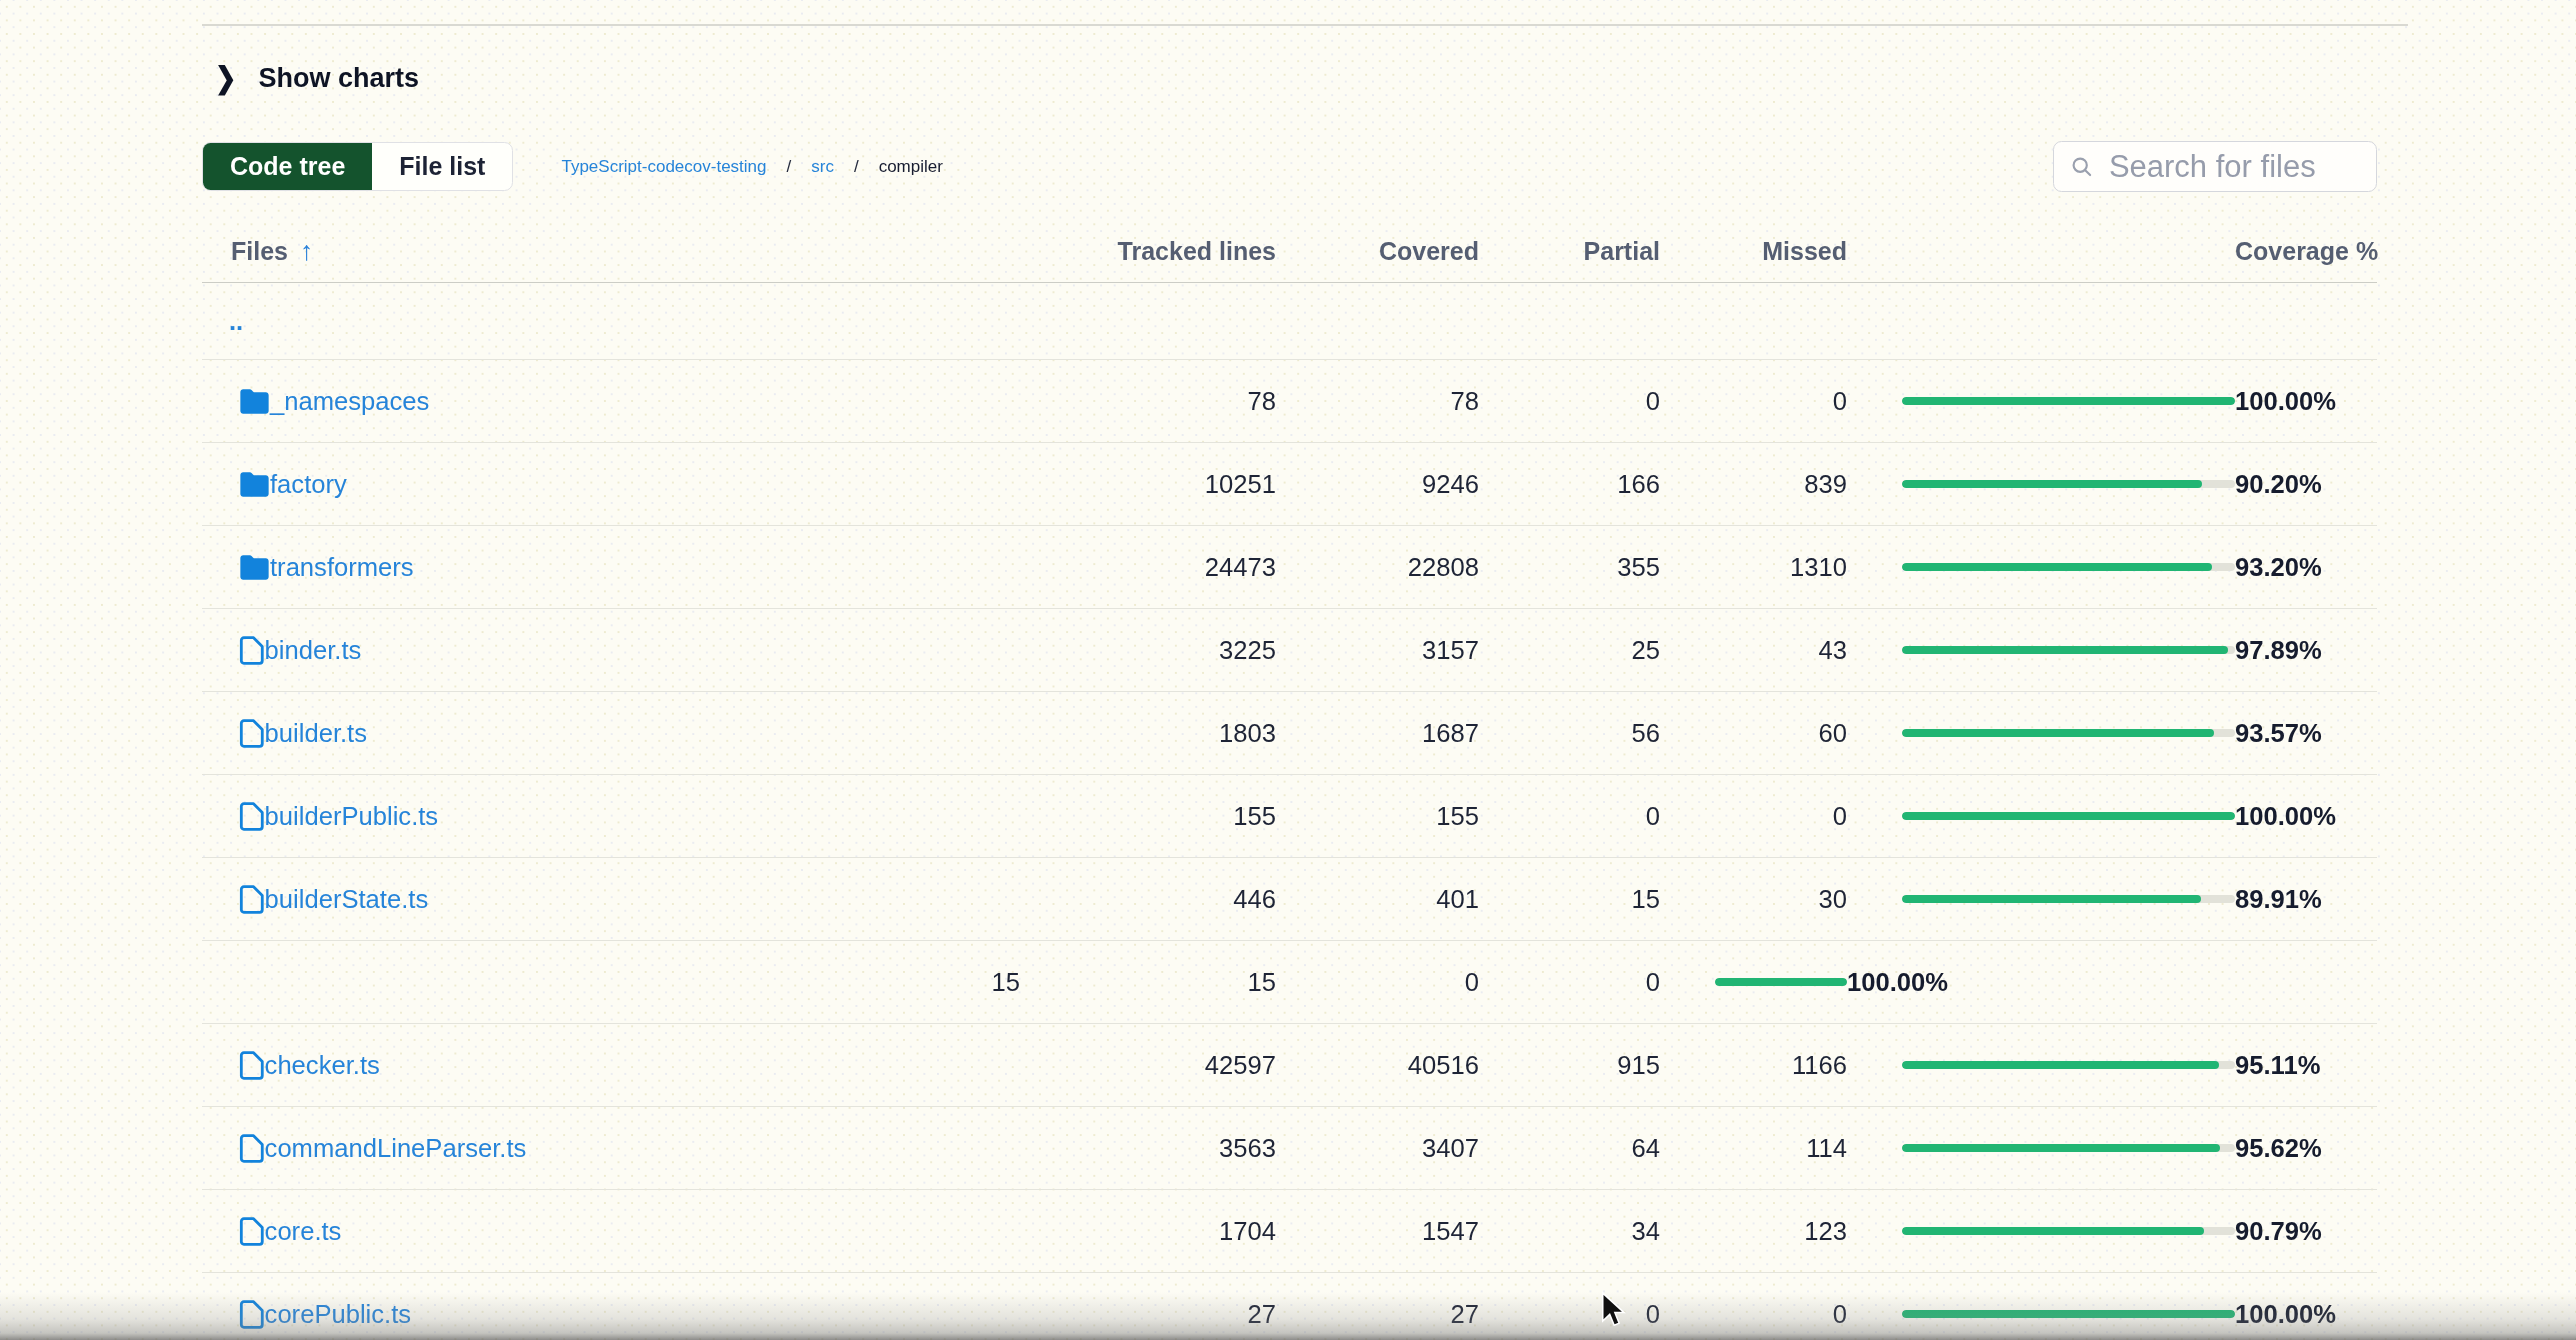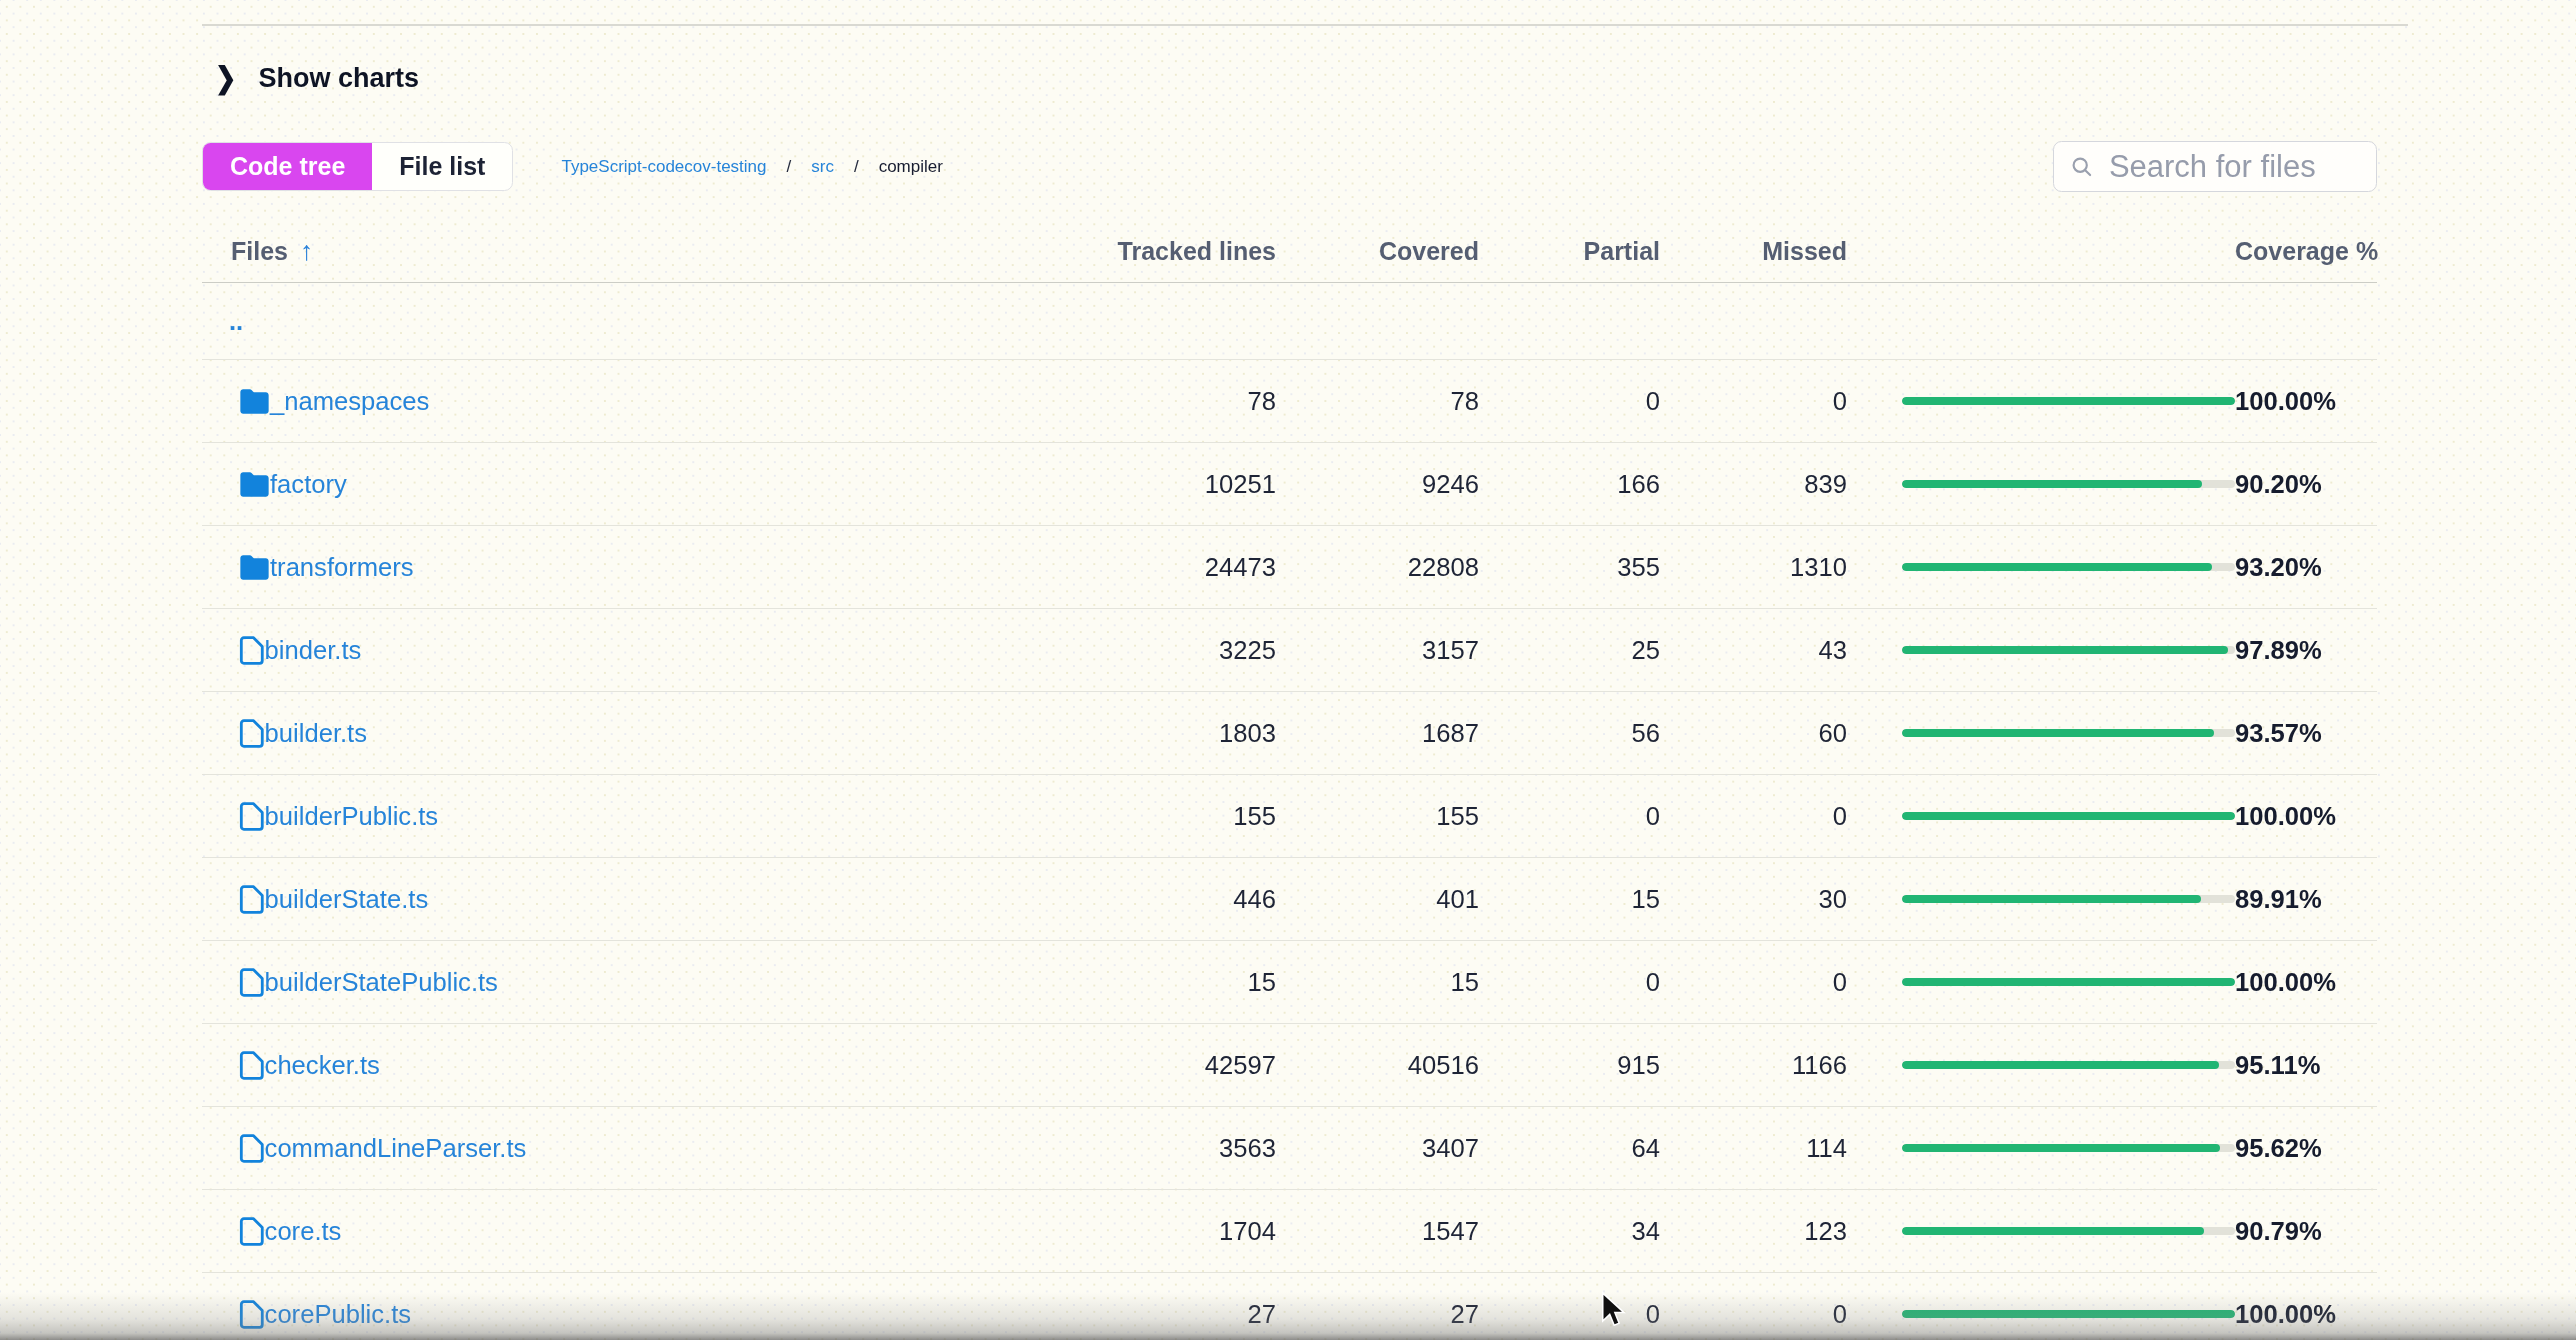--- a/index.html
+++ b/index.html
@@ -43,21 +43,21 @@
     border:1.7px solid #e0e1e5;border-radius:8.5px;overflow:hidden;
     background:#fffffb;box-sizing:border-box;
   }
   .view-toggle .opt{
     display:flex;align-items:center;padding:0 27px;
     font-size:25px;font-weight:700;color:#1d2335;
     border:none;background:transparent;cursor:pointer;
     font-family:"Liberation Sans", sans-serif;
   }
   .view-toggle .opt.active{
-    background:#d946ef;color:#ffffff;
+    background:#14532d;color:#ffffff;
   }
   .breadcrumb{
     margin-left:48px;display:flex;align-items:center;gap:20px;
     font-size:17px;
   }
   .breadcrumb a{color:#2684d9;text-decoration:none;font-weight:500;cursor:pointer;}
   .breadcrumb .sep{color:#252b3d;font-weight:400;}
   .breadcrumb .current{color:#171c30;font-weight:400;}
   .search{
     margin-left:auto;width:324px;height:51px;box-sizing:border-box;
@@ -300,27 +300,20 @@
       <div class="num">30</div>
       <div class="barcell">
           <div class="bar-track">
             <div class="bar-fill" style="width: 89.91%;"></div>
           </div>
         </div>
       <div class="pct">89.91%</div>
     </div>
 
     <div class="trow grid-cols" data-type="file">
-      <div class="fcell">
-
-        <svg class="file-icon" width="25.6" height="31" viewBox="0 0 22 26" fill="none" stroke="#1283dc" stroke-width="2.4" stroke-linejoin="round">
-            <path d="M2 4.2C2 2.9 3 2 4.2 2h8.3L20 9.5v12.3c0 1.2-1 2.2-2.2 2.2H4.2C3 24 2 23.1 2 21.8V4.2z"></path>
-          </svg>
-        <a>builderStatePublic.ts</a>
-      </div>
       <div class="num">15</div>
       <div class="num">15</div>
       <div class="num">0</div>
       <div class="num">0</div>
       <div class="barcell">
           <div class="bar-track">
             <div class="bar-fill" style="width: 100%;"></div>
           </div>
         </div>
       <div class="pct">100.00%</div>

